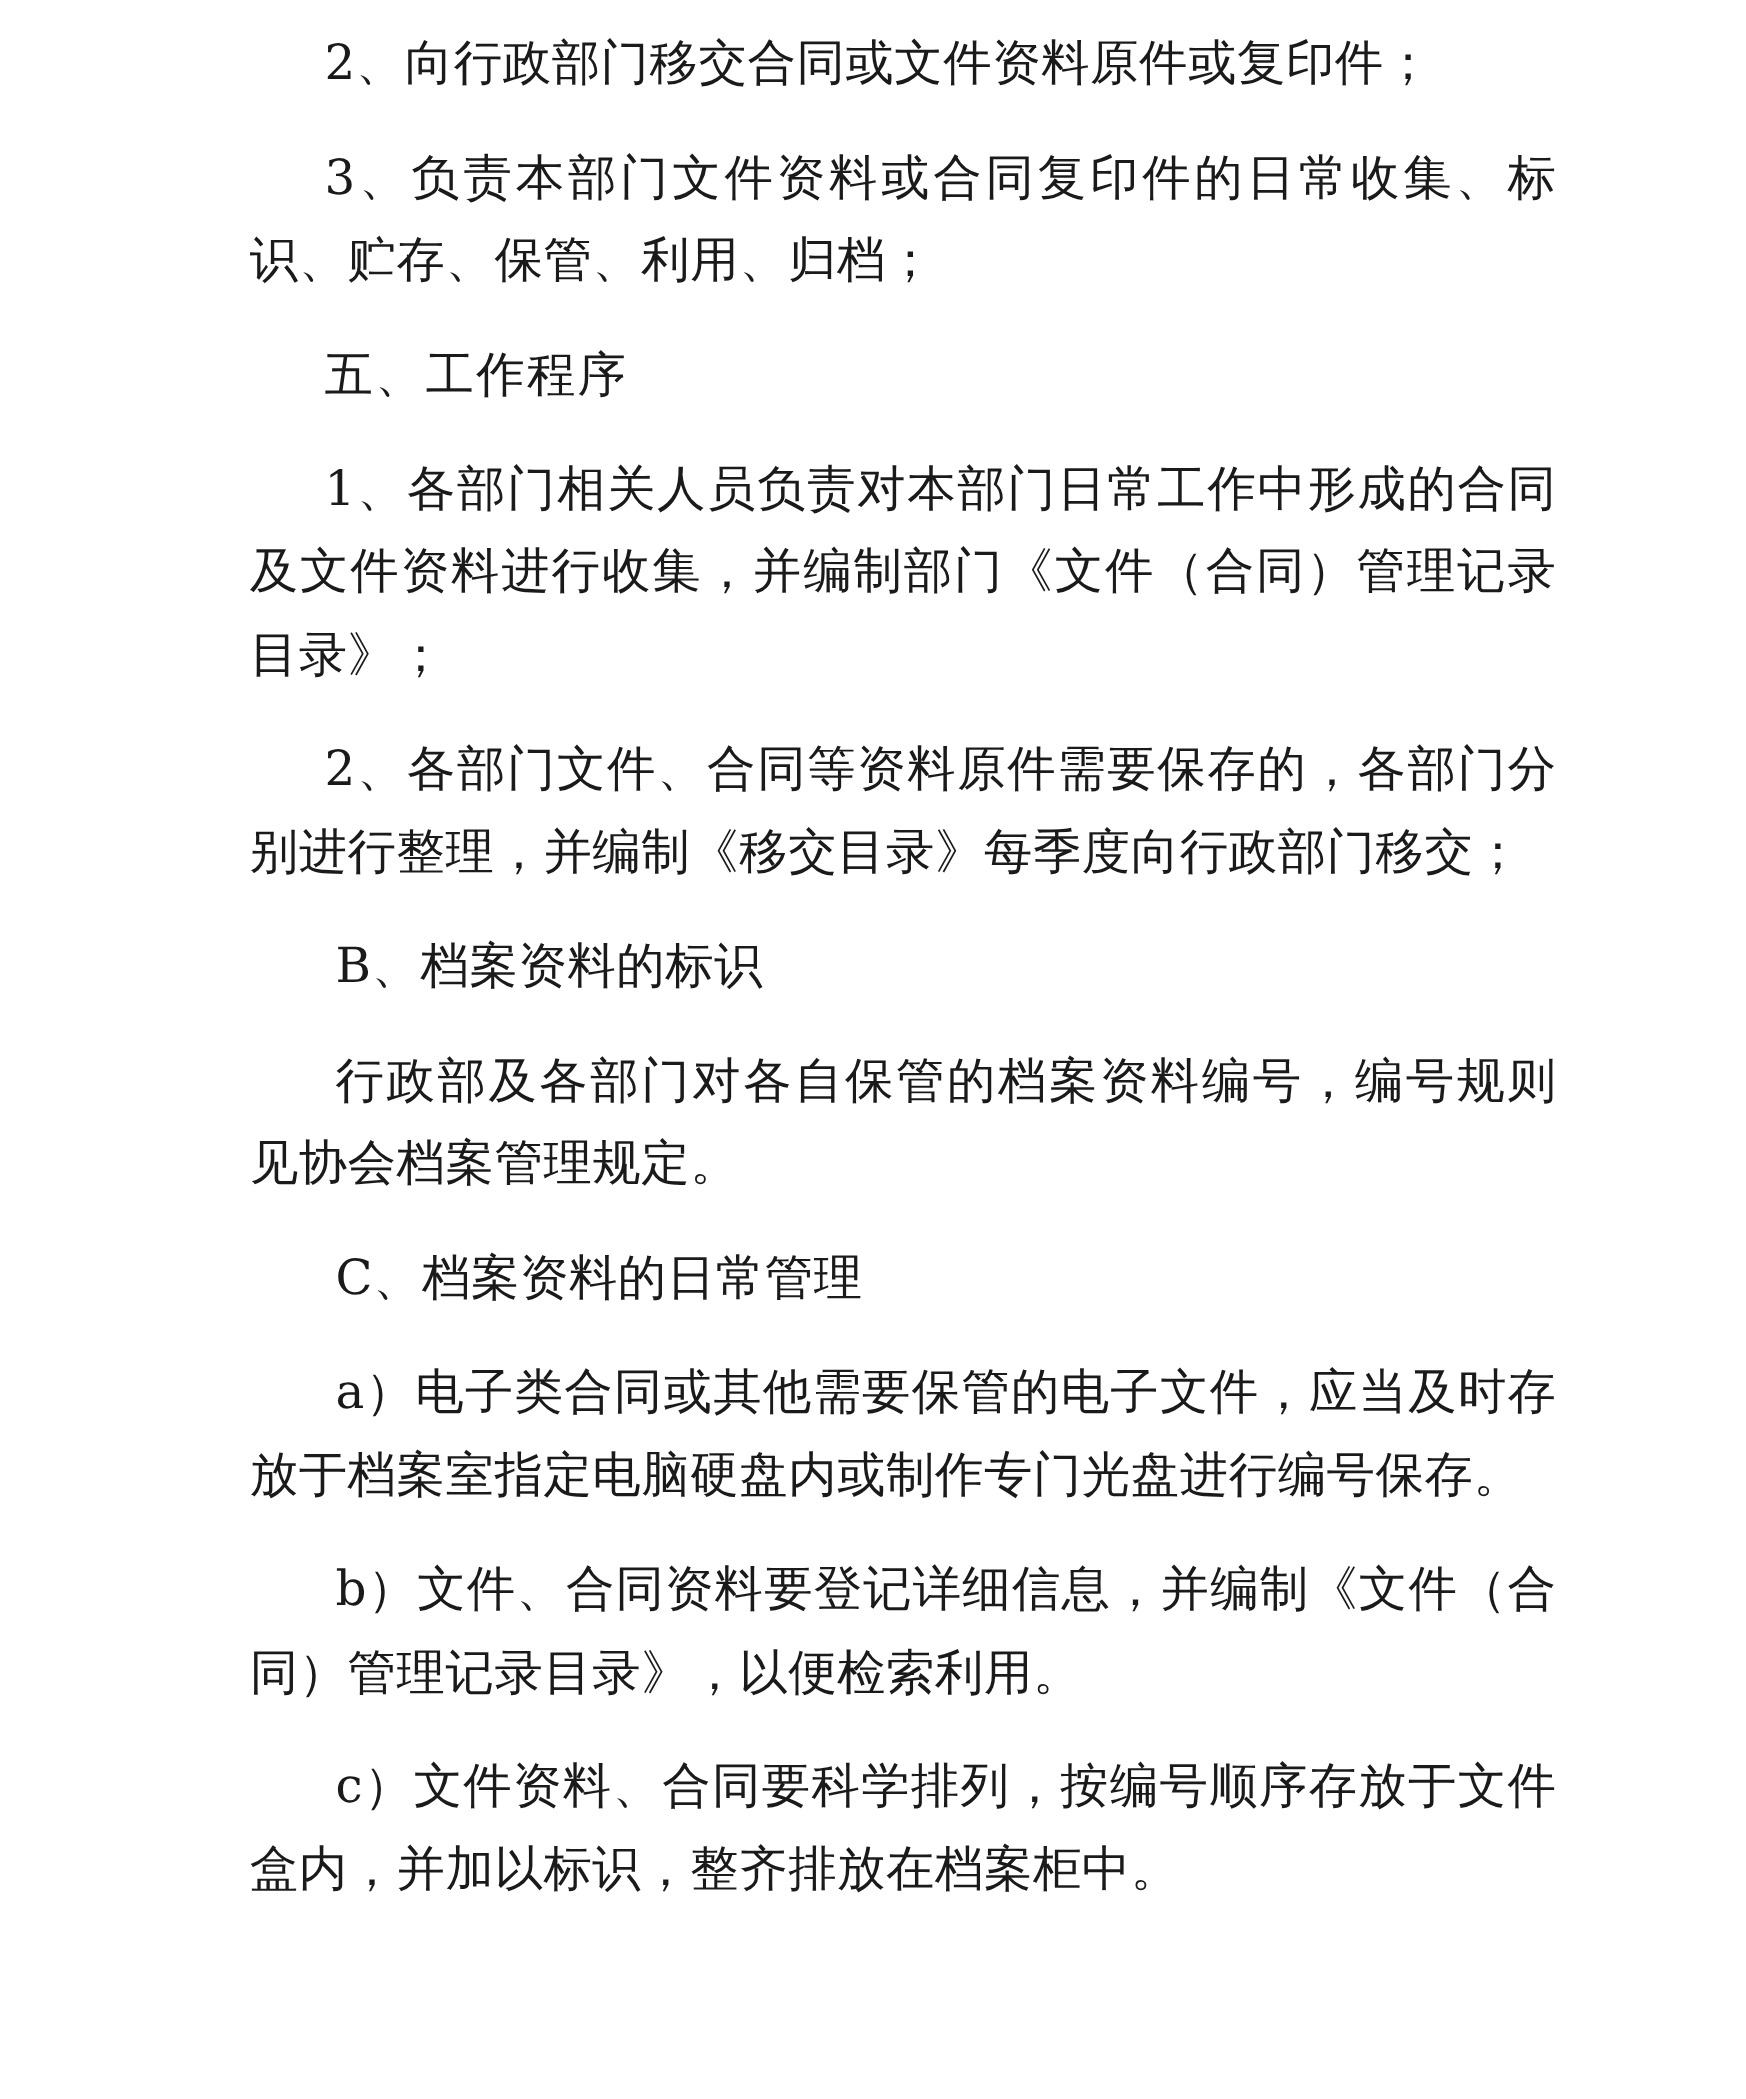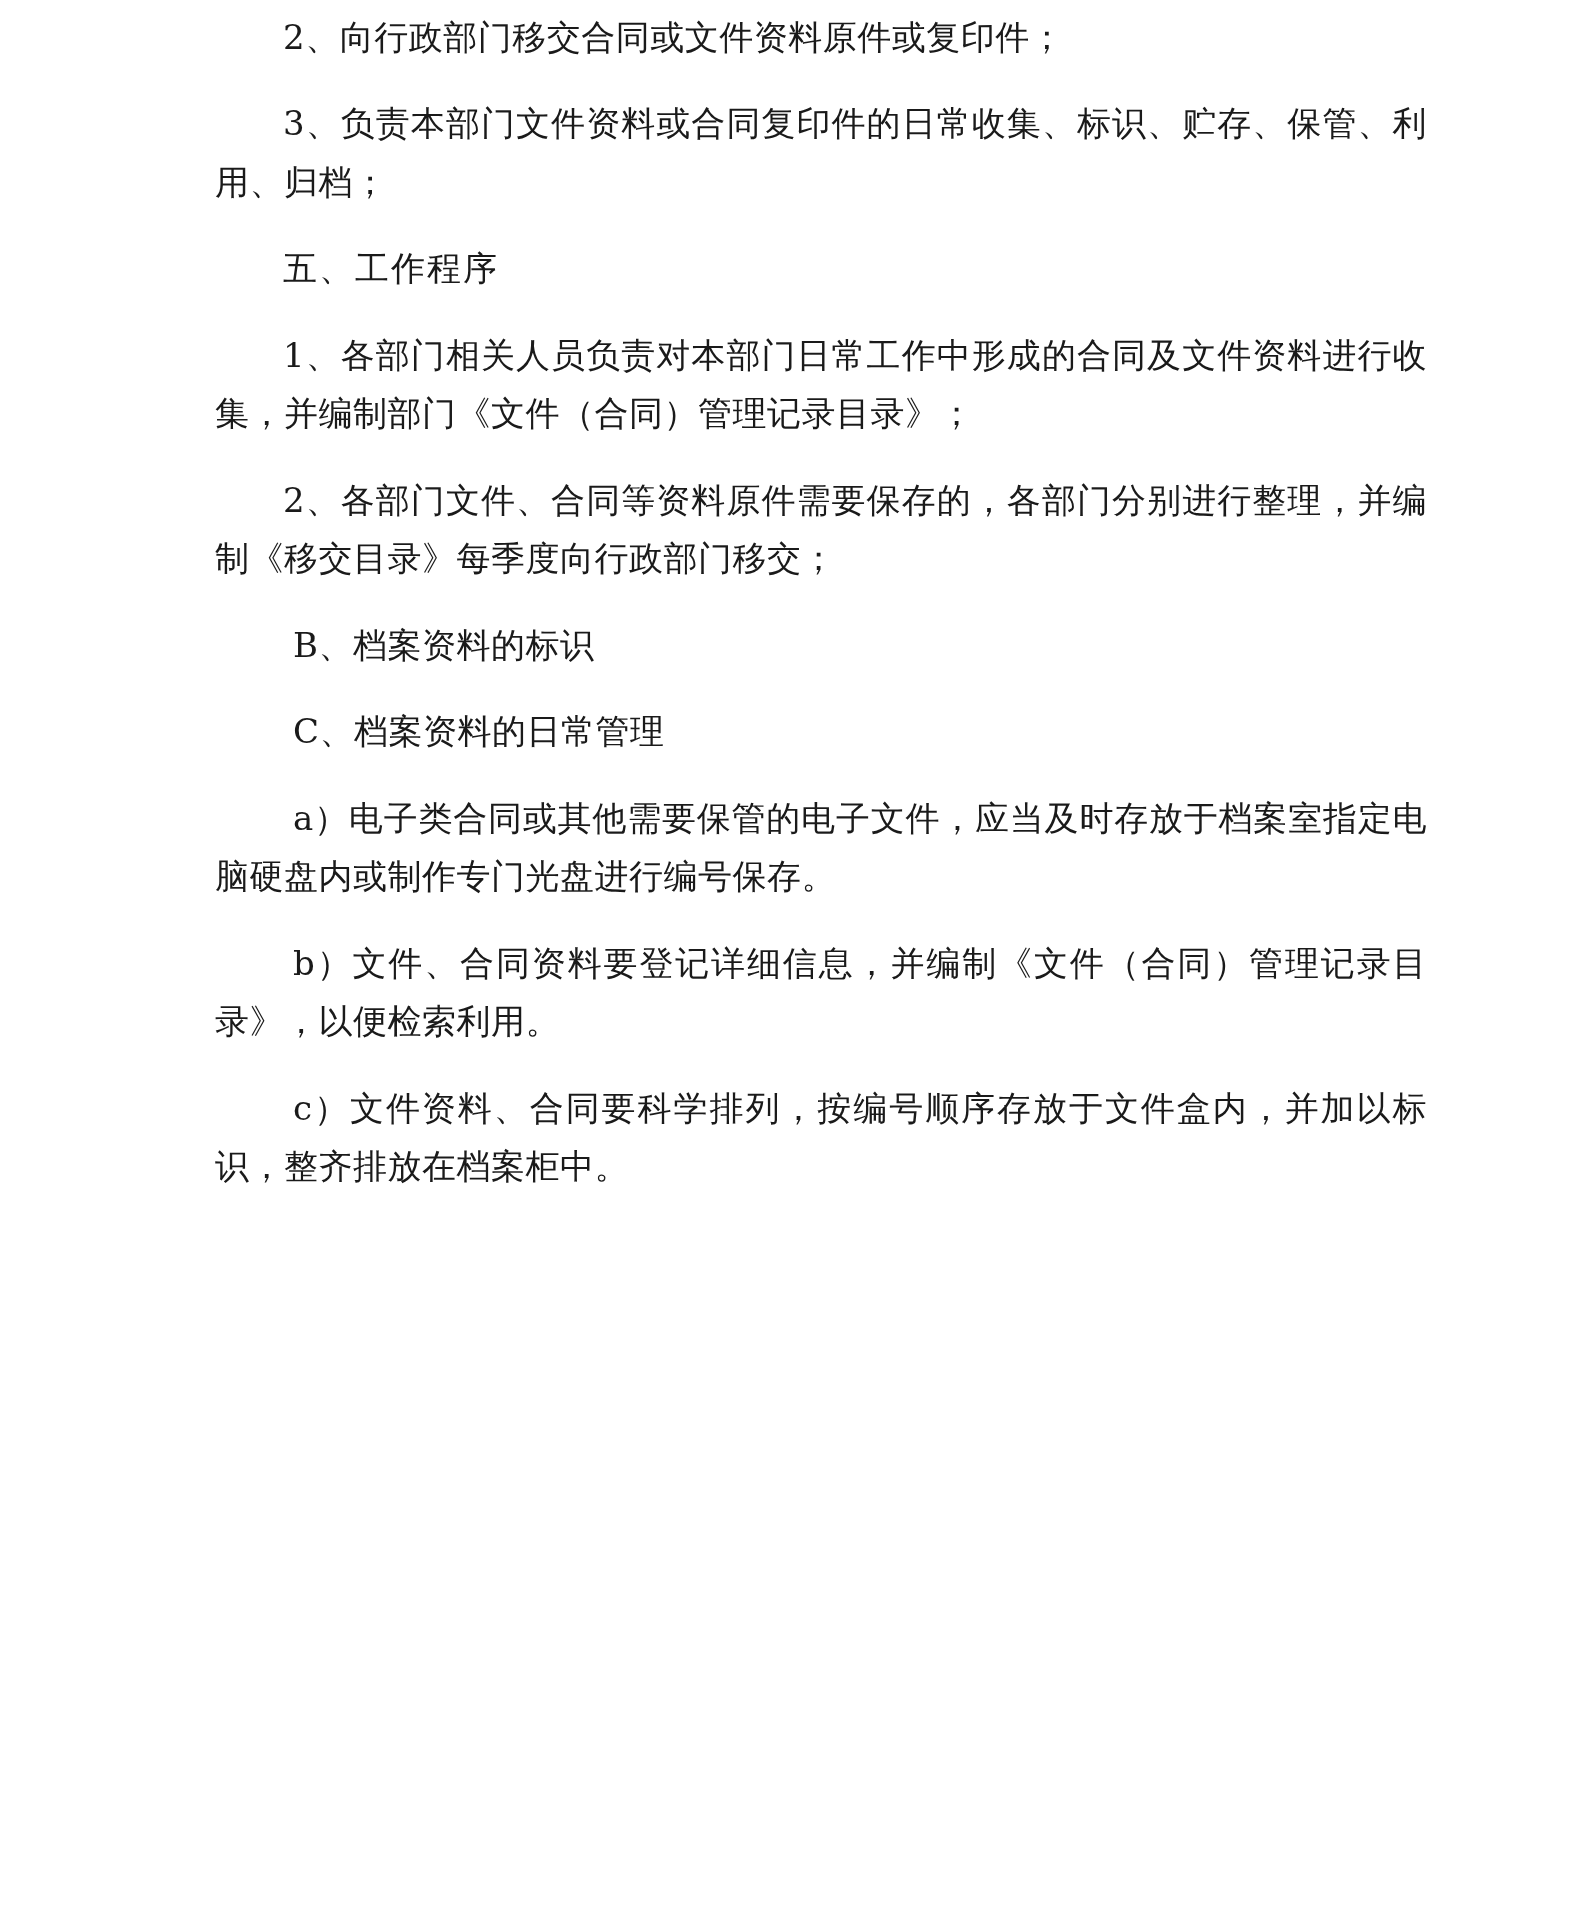--- a/index.html
+++ b/index.html
@@ -14,22 +14,22 @@
     background: #ffffff;
     box-sizing: border-box;
     padding: 0 160px 0 215px;
     font-family: "DejaVu Serif", "Liberation Serif", serif;
     color: #1a1a1a;
   }
   .doc-body {
     padding-top: 8px;
   }
   p {
-    margin: 0;
-    font-size: 34px;
+    margin: 12px;
+    font-size: 44px;
     line-height: 1.72;
     letter-spacing: 0.5px;
     text-align: justify;
     text-justify: inter-ideograph;
   }
   .para {
     margin-bottom: 28px;
     text-indent: 68px;
   }
   .para-sub {
@@ -56,20 +56,21 @@
     <p class="heading">五、工作程序</p>
 
 
     <p class="para">1、各部门相关人员负责对本部门日常工作中形成的合同及文件资料进行收集，并编制部门《文件（合同）管理记录目录》；</p>
 
     <p class="para">2、各部门文件、合同等资料原件需要保存的，各部门分别进行整理，并编制《移交目录》每季度向行政部门移交；</p>
 
 
     <p class="para-sub">B、档案资料的标识</p>
 
+    <p class="para-sub">行政部及各部门对各自保管的档案资料编号，编号规则见协会档案管理规定。</p>
 
     <p class="para-sub">C、档案资料的日常管理</p>
 
     <p class="para-sub">a）电子类合同或其他需要保管的电子文件，应当及时存放于档案室指定电脑硬盘内或制作专门光盘进行编号保存。</p>
 
     <p class="para-sub">b）文件、合同资料要登记详细信息，并编制《文件（合同）管理记录目录》，以便检索利用。</p>
 
     <p class="para-sub">c）文件资料、合同要科学排列，按编号顺序存放于文件盒内，并加以标识，整齐排放在档案柜中。</p>
 
 

